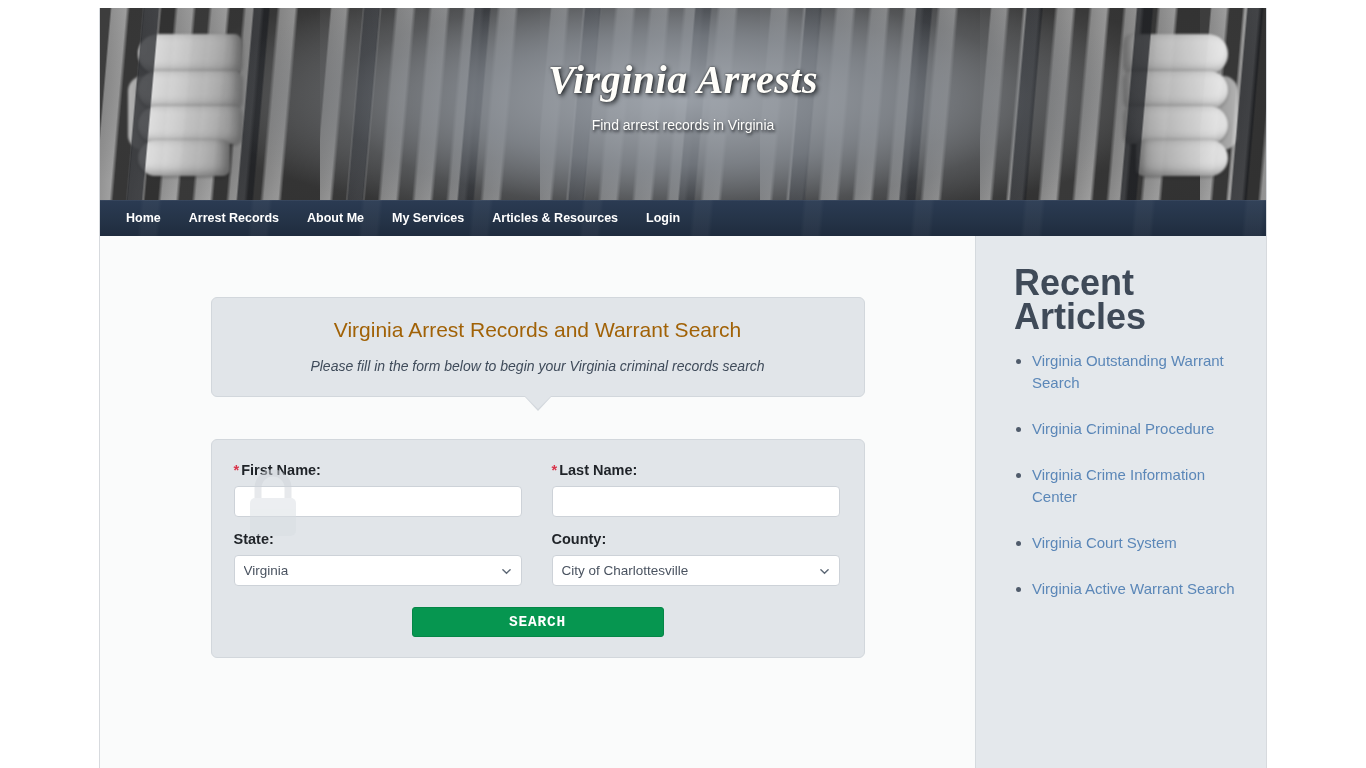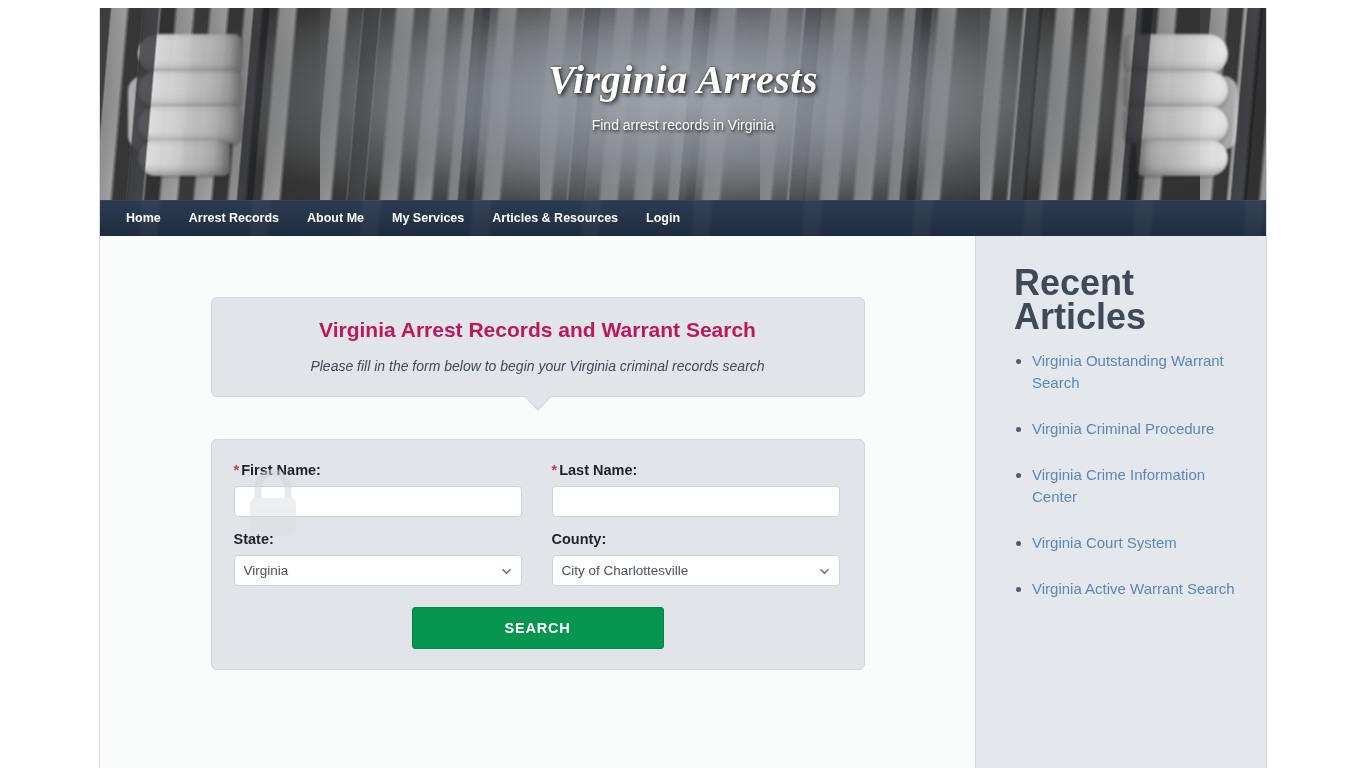--- a/index.html
+++ b/index.html
@@ -175,22 +175,22 @@
     margin: 39px auto 0 auto;
     width: 654px;
     background: #e1e5e9;
     border: 1px solid #d2d7dc;
     border-radius: 6px;
     padding: 20px 20px 22px 20px;
     text-align: center;
   }
   .callout-title {
     font-size: 21px;
-    font-weight: bold;
-    color: #be185d;
+    font-weight: normal;
+    color: #a16207;
     margin: 0 0 16px 0;
   }
   .callout-sub {
     font-size: 14px;
     font-style: italic;
     color: #3f4b5a;
     margin: 0;
   }
   .callout-tail, .callout-tail-b {
     position: absolute;
@@ -264,29 +264,29 @@
   }
   .chev {
     position: absolute;
     right: 11px; top: 12px;
     width: 9px; height: 9px;
     pointer-events: none;
   }
   .search-btn {
     display: block;
     margin: 21px auto 0 auto;
-    width: 252px; height: 42px;
+    width: 252px; height: 30px;
     background: #069650;
     border: 1px solid #058647;
     border-radius: 3px;
     color: #ffffff;
     font-size: 14.5px;
     font-weight: bold;
     letter-spacing: 0.8px;
-    font-family: Liberation Sans, sans-serif;
+    font-family: Liberation Mono, monospace;
     cursor: pointer;
   }
   .disclaimer {
     text-align: center;
     margin: 14px 0 0 0;
     font-size: 12.5px;
     color: #39424f;
   }
 
   

